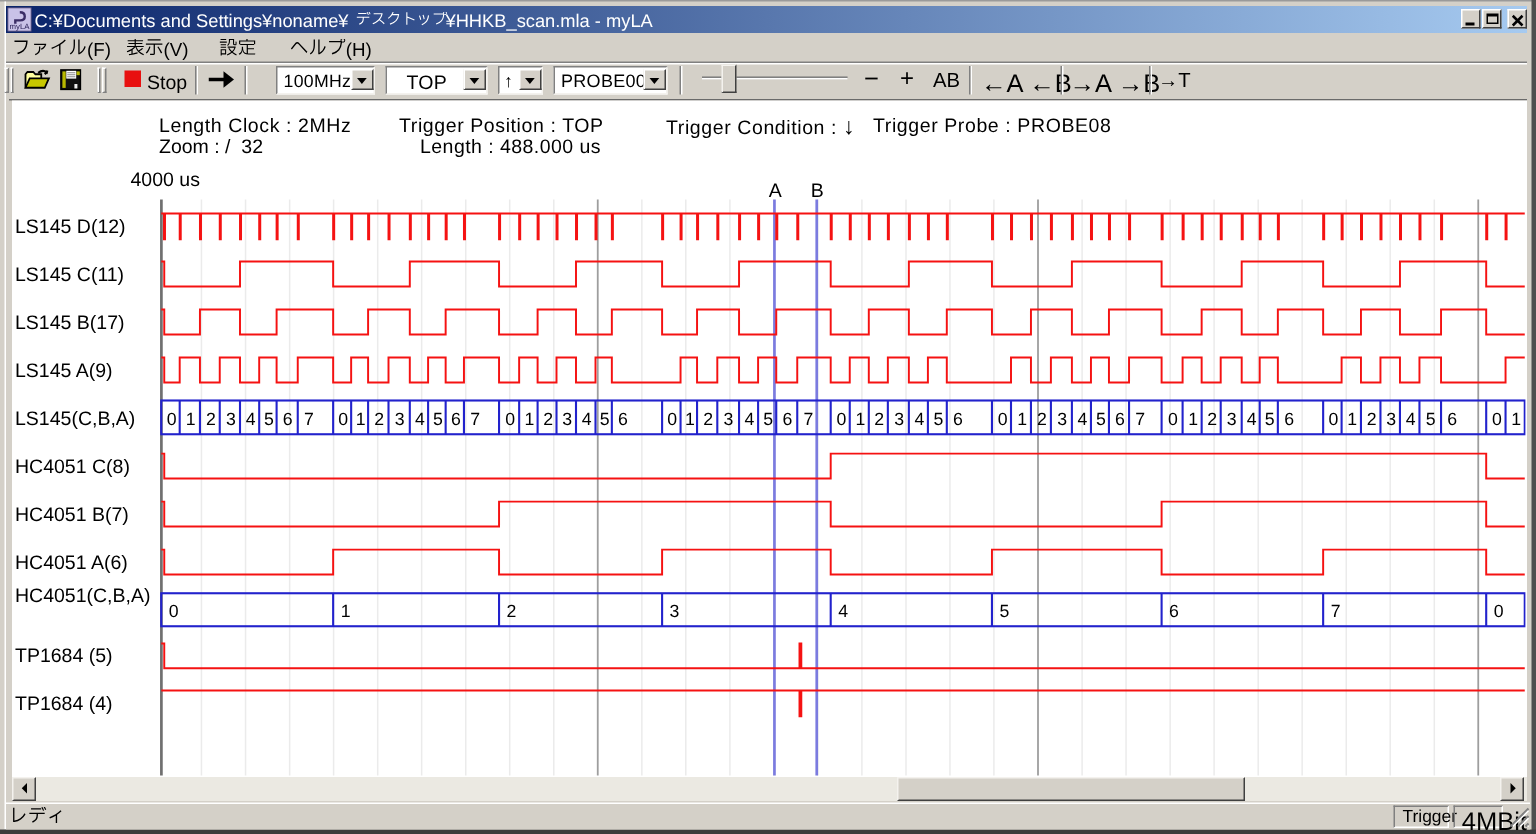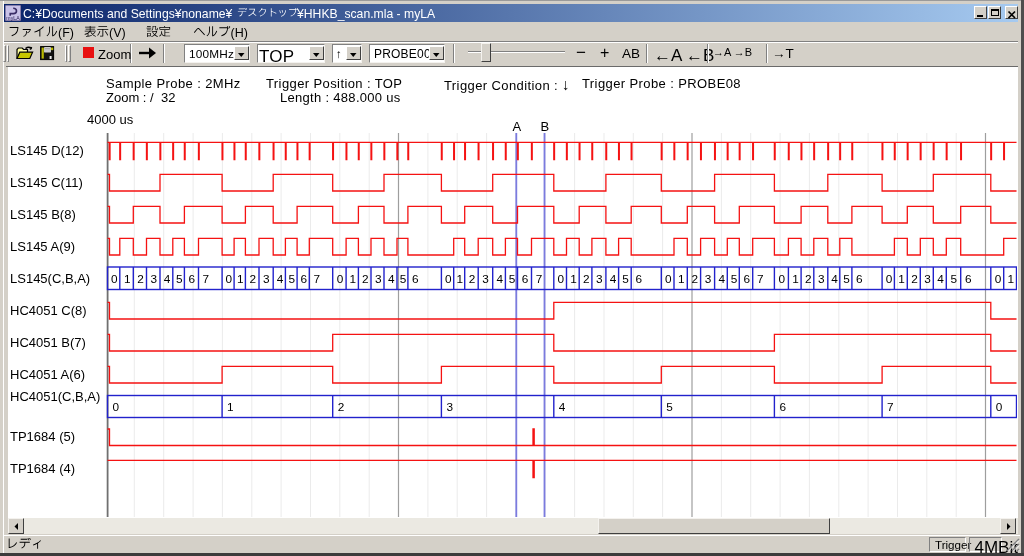--- a/index.html
+++ b/index.html
@@ -105,33 +105,33 @@
     <rect x="0.6" y="0.6" width="13" height="13" fill="#111" stroke="#000"></rect>
     <rect x="1.6" y="1.6" width="2.2" height="11" fill="#b8b800"></rect>
     <rect x="11" y="1.6" width="2.2" height="2.5" fill="#b8b800"></rect>
     <rect x="4.2" y="1.2" width="6.6" height="5.2" fill="#fff"></rect>
     <path d="M4.8 2.5H10.2M4.8 3.8H10.2M4.8 5.1H10.2" stroke="#888" stroke-width="0.7"></path>
     <rect x="9.6" y="10" width="2" height="3" fill="#eee"></rect>
   </svg>
 <div style="position:absolute;left:130.0px;top:44px;width:2px;height:19px;border-left:1px solid #808080;border-right:1px solid #fff"></div>
 <div style="position:absolute;left:163.0px;top:44px;width:2px;height:19px;border-left:1px solid #808080;border-right:1px solid #fff"></div>
 <div style="position:absolute;left:83px;top:47px;width:11px;height:11px;background:#e81010"></div>
-<div class="t13" style="position:absolute;left:98px;top:46.5px">Zoom</div>
+<div class="t13" style="position:absolute;left:98px;top:46.5px">Stop</div>
 <svg style="position:absolute;left:139px;top:47px" width="18" height="12">
     <path d="M0 6H11" stroke="#000" stroke-width="2.4"></path>
     <path d="M10 0.5L17 6L10 11.5Z" fill="#000"></path>
   </svg>
 <div style="position:absolute;left:184.0px;top:44px;width:66.0px;height:18.5px;background:#fff;border-top:1.5px solid #808080;border-left:1.5px solid #808080;border-bottom:1.5px solid #f4f2ee;border-right:1.5px solid #f4f2ee">
     <div style="position:absolute;left:4px;top:2px;font-size:11.8px;letter-spacing:.2px;color:#000;white-space:nowrap">100MHz</div>
     <div style="position:absolute;right:0.5px;top:0.5px;width:14.5px;height:14.5px;background:#d4d0c8;border-top:1px solid #fff;border-left:1px solid #fff;border-right:1.5px solid #404040;border-bottom:1.5px solid #404040"><svg width="13" height="13">
         <path d="M3 5L9.5 5L6.25 9Z" fill="#000"></path>
       </svg></div>
   </div>
 <div style="position:absolute;left:257.0px;top:44px;width:68.0px;height:18.5px;background:#fff;border-top:1.5px solid #808080;border-left:1.5px solid #808080;border-bottom:1.5px solid #f4f2ee;border-right:1.5px solid #f4f2ee">
-    <div style="position:absolute;left:1px;top:2px;font-size:17px;letter-spacing:.2px;color:#000;white-space:nowrap">TOP</div>
+    <div style="position:absolute;left:13px;top:2px;font-size:13px;letter-spacing:.2px;color:#000;white-space:nowrap">TOP</div>
     <div style="position:absolute;right:0.5px;top:0.5px;width:14.5px;height:14.5px;background:#d4d0c8;border-top:1px solid #fff;border-left:1px solid #fff;border-right:1.5px solid #404040;border-bottom:1.5px solid #404040"><svg width="13" height="13">
         <path d="M3 5L9.5 5L6.25 9Z" fill="#000"></path>
       </svg></div>
   </div>
 <div style="position:absolute;left:332.0px;top:44px;width:30.0px;height:18.5px;background:#fff;border-top:1.5px solid #808080;border-left:1.5px solid #808080;border-bottom:1.5px solid #f4f2ee;border-right:1.5px solid #f4f2ee">
     <div style="position:absolute;left:3px;top:2px;font-size:11.8px;letter-spacing:.2px;color:#000;white-space:nowrap">↑</div>
     <div style="position:absolute;right:0.5px;top:0.5px;width:14.5px;height:14.5px;background:#d4d0c8;border-top:1px solid #fff;border-left:1px solid #fff;border-right:1.5px solid #404040;border-bottom:1.5px solid #404040"><svg width="13" height="13">
         <path d="M3 5L9.5 5L6.25 9Z" fill="#000"></path>
       </svg></div>
   </div>
@@ -143,25 +143,25 @@
   </div>
 <div style="position:absolute;left:452.5px;top:44px;width:2px;height:19px;border-left:1px solid #808080;border-right:1px solid #fff"></div>
 <div style="position:absolute;left:468px;top:50.5px;width:97px;height:2.5px;border-top:1.5px solid #808080;border-bottom:1px solid #fff;background:#b8b4ac"></div>
 <div style="position:absolute;left:480.5px;top:43px;width:10px;height:19px;background:#d4d0c8;border-top:1.5px solid #f4f2ee;border-left:1.5px solid #f4f2ee;border-right:1.5px solid #404040;border-bottom:1.5px solid #404040"></div>
 <div style="position:absolute;left:576px;top:43px;font-size:17px;color:#000">−</div>
 <div style="position:absolute;left:600px;top:44px;font-size:16px;color:#000">+</div>
 <div class="t13" style="position:absolute;left:622px;top:46px;font-size:13.5px">AB</div>
 <div style="position:absolute;left:646.0px;top:44px;width:2px;height:19px;border-left:1px solid #808080;border-right:1px solid #fff"></div>
 <div class="t13" style="position:absolute;left:654px;top:46px;font-size:17px">←A ←B</div>
 <div style="position:absolute;left:707.0px;top:44px;width:2px;height:19px;border-left:1px solid #808080;border-right:1px solid #fff"></div>
-<div class="t13" style="position:absolute;left:713px;top:46px;font-size:11px">→A →B</div>
+<div class="t13" style="position:absolute;left:713px;top:46px;font-size:17px">→A →B</div>
 <div style="position:absolute;left:766.0px;top:44px;width:2px;height:19px;border-left:1px solid #808080;border-right:1px solid #fff"></div>
 <div class="t13" style="position:absolute;left:772px;top:46px;font-size:13.5px">→T</div>
 <div style="position:absolute;left:8px;top:67px;width:1009.5px;height:450.5px;background:#fff"></div>
-<div class="t13" style="position:absolute;left:106px;top:75.5px;letter-spacing:.4px">Sample Probe : 2MHz</div>
+<div class="t13" style="position:absolute;left:106px;top:75.5px;letter-spacing:.4px">Length Clock : 2MHz</div>
 <div class="t13" style="position:absolute;left:266px;top:75.5px;letter-spacing:.4px">Trigger Position : TOP</div>
 <div class="t13" style="position:absolute;left:444px;top:75.5px;letter-spacing:.4px">Trigger Condition : <span style="font-size:15.5px">↓</span></div>
 <div class="t13" style="position:absolute;left:582px;top:75.5px;letter-spacing:.4px">Trigger Probe : PROBE08</div>
 <div class="t13" style="position:absolute;left:106px;top:89.5px">Zoom : /&nbsp; 32</div>
 <div class="t13" style="position:absolute;left:280px;top:89.5px;letter-spacing:.3px">Length : 488.000 us</div>
 <div class="t13" style="position:absolute;left:87px;top:112px">4000 us</div>
 <div class="t13" style="position:absolute;left:512.5px;top:119px">A</div>
 <div class="t13" style="position:absolute;left:540.5px;top:119px">B</div>
 <svg width="1017" height="556" viewBox="0 0 1017 556" style="position:absolute;left:0;top:0">
     <g>
@@ -355,21 +355,21 @@
       <text x="558.8" y="411.3">4</text>
       <text x="666.3" y="411.3">5</text>
       <text x="779.4" y="411.3">6</text>
       <text x="887.1" y="411.3">7</text>
       <text x="995.8" y="411.3">0</text>
     </g>
   </svg>
 <div class="t13" style="position:absolute;left:0;top:0;width:110px;height:556px">
     <div style="position:absolute;left:10px;top:143.0px;white-space:nowrap">LS145 D(12)</div>
     <div style="position:absolute;left:10px;top:175.0px;white-space:nowrap">LS145 C(11)</div>
-    <div style="position:absolute;left:10px;top:207.0px;white-space:nowrap">LS145 B(8)</div>
+    <div style="position:absolute;left:10px;top:207.0px;white-space:nowrap">LS145 B(17)</div>
     <div style="position:absolute;left:10px;top:239.0px;white-space:nowrap">LS145 A(9)</div>
     <div style="position:absolute;left:10px;top:270.6px;white-space:nowrap">LS145(C,B,A)</div>
     <div style="position:absolute;left:10px;top:303.0px;white-space:nowrap">HC4051 C(8)</div>
     <div style="position:absolute;left:10px;top:335.0px;white-space:nowrap">HC4051 B(7)</div>
     <div style="position:absolute;left:10px;top:367.0px;white-space:nowrap">HC4051 A(6)</div>
     <div style="position:absolute;left:10px;top:389px;white-space:nowrap">HC4051(C,B,A)</div>
     <div style="position:absolute;left:10px;top:429.0px;white-space:nowrap">TP1684 (5)</div>
     <div style="position:absolute;left:10px;top:461.0px;white-space:nowrap">TP1684 (4)</div>
   </div>
 <div style="position:absolute;left:8px;top:517.5px;width:1009.5px;height:16px;background:#ebe9e2"></div>

